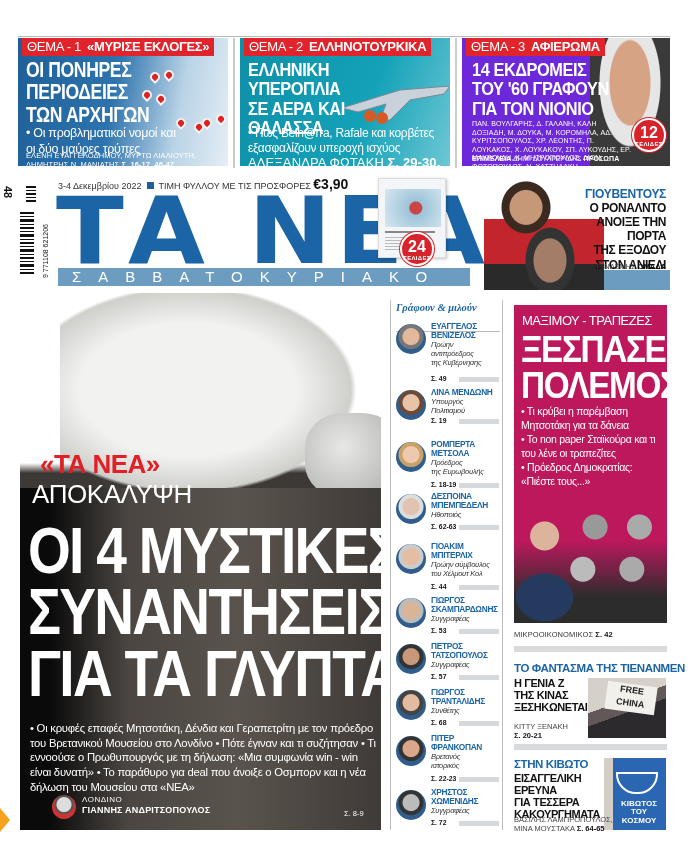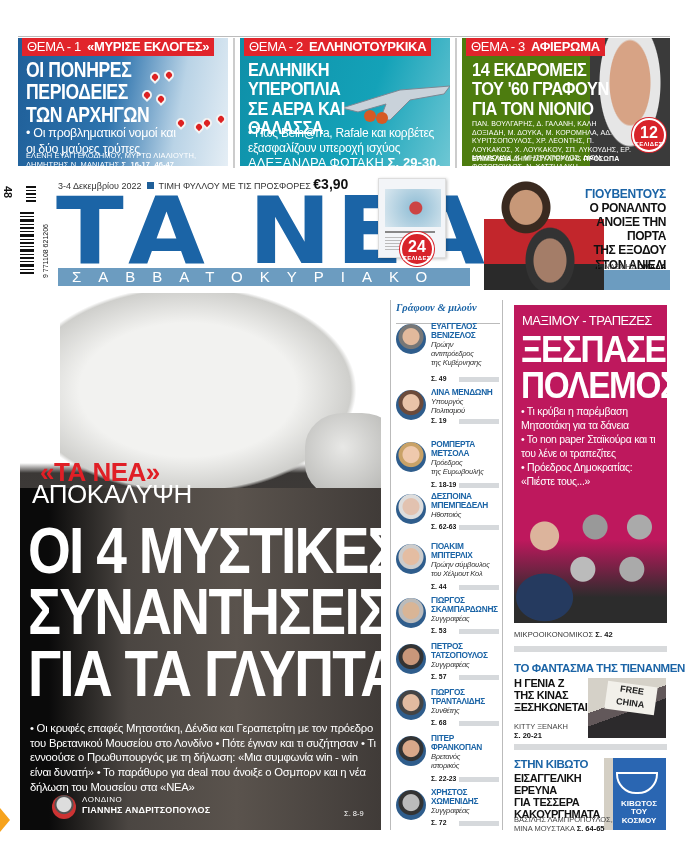--- a/index.html
+++ b/index.html
@@ -11,21 +11,21 @@
   
   .theme{top:38px;height:128px;overflow:hidden}
   .theme-tag{position:absolute;left:4px;top:0;height:18px;background:#e1242b;color:#fff;font-size:13px;line-height:18px;padding:0 5px;white-space:nowrap;letter-spacing:-0.3px}
   .theme-tag b{font-weight:900;margin-left:6px}
   .theme-head{position:absolute;color:#fff;font-weight:900;letter-spacing:-0.5px;line-height:1.02;transform-origin:left top}
   .theme-sub{position:absolute;color:#fff;font-size:12.5px;line-height:1.25;letter-spacing:-0.3px}
   .theme-by{position:absolute;color:#fff;font-size:8.5px;letter-spacing:0.1px;line-height:1.25}
   .theme-by b{font-weight:900}
   #t1{left:18px;width:210px;background:linear-gradient(100deg,#1f5f99 0%,#2d73ad 45%,#b9d3e6 75%,#e5eef5 100%)}
   #t2{left:240px;width:210px;background:linear-gradient(110deg,#0e8fa8 0%,#14a2b8 60%,#6ec7d4 100%)}
-  #t3{left:462px;width:208px;background:#4d7c0f}
+  #t3{left:462px;width:208px;background:#6d28d9}
   .pin{position:absolute;width:10px;height:10px;border-radius:50% 50% 50% 0;background:#d22;transform:rotate(-45deg);border:2px solid #f3f3f3}
   .sep-v{width:2px;height:130px;top:38px;background:#ccc}
   
   .barcode{left:18px;top:180px;width:26px;height:100px}
   .pagenum{left:2px;top:186px;font-size:11px;font-weight:900;transform:rotate(90deg);transform-origin:left top}
   .dateline{left:58px;top:176px;font-size:9px;color:#333;white-space:nowrap}
   .dateline .sq{display:inline-block;width:7px;height:7px;background:#1f5f99;margin:0 4px 0 6px;vertical-align:0}
   .dateline b{font-size:14px;font-weight:900;color:#111}
   .logo{left:56px;top:186px;font-size:92px;font-weight:900;color:#1b64a6;letter-spacing:4px;line-height:1;font-family:"DejaVu Sans","Liberation Sans",sans-serif;transform:scaleX(1.08);transform-origin:left top}
   .subbar{left:58px;top:268px;width:412px;height:18px;background:#6c9cc0;color:#fff;font-size:15px;letter-spacing:17px;line-height:18px;padding-left:14px;white-space:nowrap;overflow:hidden}
@@ -39,32 +39,32 @@
   .juve-bar{left:484px;top:270px;width:186px;height:20px;background:#6c9cc0}
   .juve-kicker{left:560px;top:187px;width:106px;text-align:right;color:#1b64a6;font-weight:900;font-size:12px;letter-spacing:-0.3px}
   .juve-head{left:560px;top:201px;width:106px;text-align:right;font-weight:900;font-size:12px;line-height:1.18;letter-spacing:-0.4px}
   .juve-by{left:560px;top:262px;width:106px;text-align:right;font-size:7.5px;color:#444}
   .juve-by b{font-weight:900;color:#111}
   
   .main{left:20px;top:293px;width:361px;height:537px;overflow:hidden;background:linear-gradient(180deg,#fff 0 170px,#3b3836 180px,#4a4542 60%,#353230 100%)}
   .horse{position:absolute;left:40px;top:0;width:320px;height:215px;background:radial-gradient(ellipse at 40% 45%,#f2f2f0 0 40%,#cfcfcc 60%,transparent 62%)}
   .horse-snout{position:absolute;left:285px;top:120px;width:95px;height:85px;border-radius:40%;background:radial-gradient(circle at 40% 40%,#e8e8e6,#a9a9a6)}
   .pedestal{position:absolute;left:0;top:195px;width:361px;height:342px;background:linear-gradient(90deg,#0a0a0a 0 8%,#4b4642 30%,#5a534d 60%,#403b38 100%)}
-  .kicker-red{position:absolute;left:20px;top:164px;color:#e01f26;font-size:26px;font-weight:900;letter-spacing:-0.5px}
+  .kicker-red{position:absolute;left:20px;top:156px;color:#e01f26;font-size:26px;font-weight:900;letter-spacing:-0.5px}
   .apokal{position:absolute;left:12px;top:186px;color:#fff;font-size:26px;font-weight:400;letter-spacing:-0.5px}
   .mainhead{position:absolute;left:8px;top:228px;color:#fff;font-size:64px;font-weight:900;line-height:0.96;letter-spacing:-2px;transform:scaleX(0.86);transform-origin:left top;white-space:nowrap}
   .mainsub{position:absolute;left:10px;top:428px;width:346px;color:#fff;font-size:11.3px;line-height:1.3;letter-spacing:-0.25px}
   .author-av{position:absolute;left:32px;top:502px;width:24px;height:24px;border-radius:50%;background:radial-gradient(circle at 50% 40%,#ddd 0 7px,#555 8px 9px,#c33 10px)}
   .author-loc{position:absolute;left:62px;top:502px;color:#fff;font-size:8px;letter-spacing:0.5px}
   .author-name{position:absolute;left:62px;top:512px;color:#fff;font-size:9px;font-weight:900;letter-spacing:0.2px}
   .main-page{position:absolute;left:324px;top:516px;color:#fff;font-size:7.5px}
   .arrow{left:0;top:808px;width:0;height:0;border-top:12px solid transparent;border-bottom:12px solid transparent;border-left:10px solid #f6a21c}
   
   .col{left:390px;top:300px;width:113px;height:530px;border-left:1px solid #bbb;border-right:1px solid #bbb}
-  .col-title{position:absolute;left:5px;top:2px;font-family:"Liberation Serif","DejaVu Serif",serif;font-style:italic;font-weight:700;font-size:10.5px;color:#1b64a6;width:104px;border-bottom:1px solid #bbb;padding-bottom:10px}
+  .col-title{position:absolute;left:5px;top:2px;font-family:"Liberation Serif","DejaVu Serif",serif;font-style:italic;font-weight:700;font-size:10.5px;color:#1b64a6;width:104px;border-bottom:1px solid #bbb;padding-bottom:18px}
   .cw{position:absolute;left:5px;width:106px;height:52px}
   .cw .av{position:absolute;left:0;top:2px;width:30px;height:30px;border-radius:50%;background:radial-gradient(circle at 50% 42%,#e2b99c 0 8px,#777 9px 12px,#2f5d8c 13px)}
   .cw .nm{position:absolute;left:35px;top:0;color:#1b64a6;font-weight:900;font-size:8.3px;line-height:1.08;letter-spacing:-0.3px}
   .cw .rl{position:absolute;left:35px;color:#333;font-style:italic;font-size:7.6px;line-height:1.18;letter-spacing:-0.3px}
   .cw .pg{position:absolute;left:35px;font-size:6.8px;font-weight:900}
   .cw .bar{position:absolute;right:3px;height:5px;width:40px;background:#d6d9dc}
   
   .redbox{left:514px;top:305px;width:153px;height:318px;background:#be185d;overflow:hidden}
   .red-kicker{position:absolute;left:8px;top:8px;color:#fff;font-size:13px;letter-spacing:-0.5px;white-space:nowrap}
   .red-head{position:absolute;left:7px;top:27px;color:#fff;font-size:37px;font-weight:900;line-height:0.97;letter-spacing:-1.5px;transform:scaleX(0.9);transform-origin:left top;white-space:nowrap}

